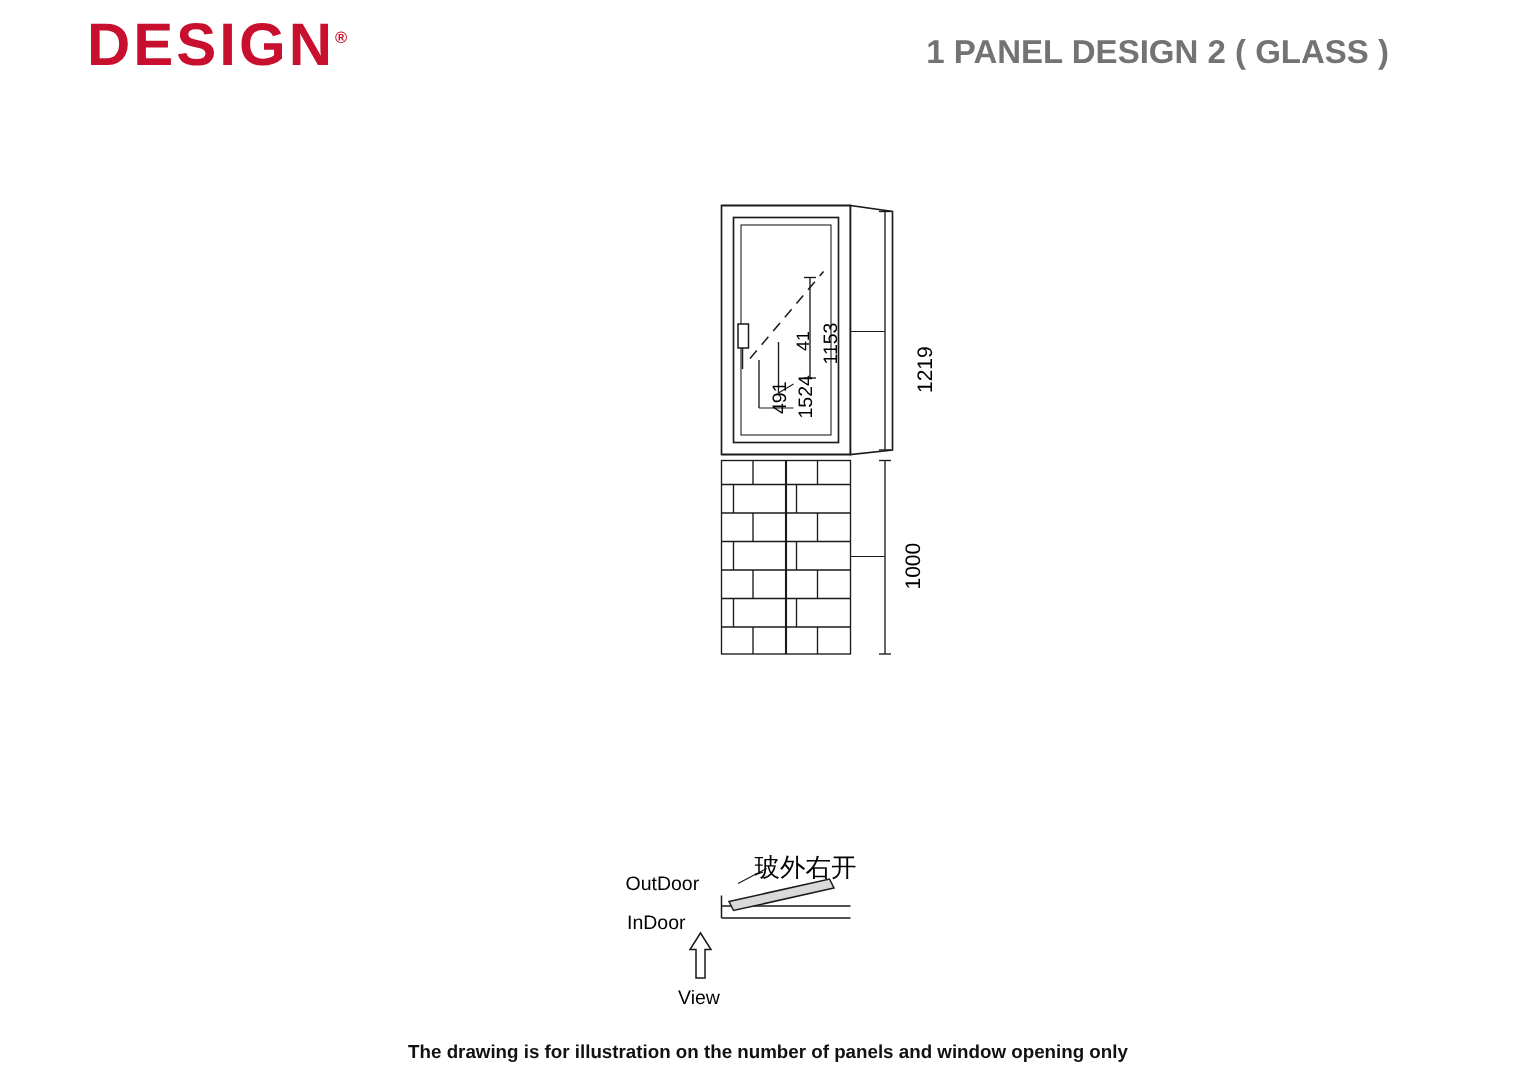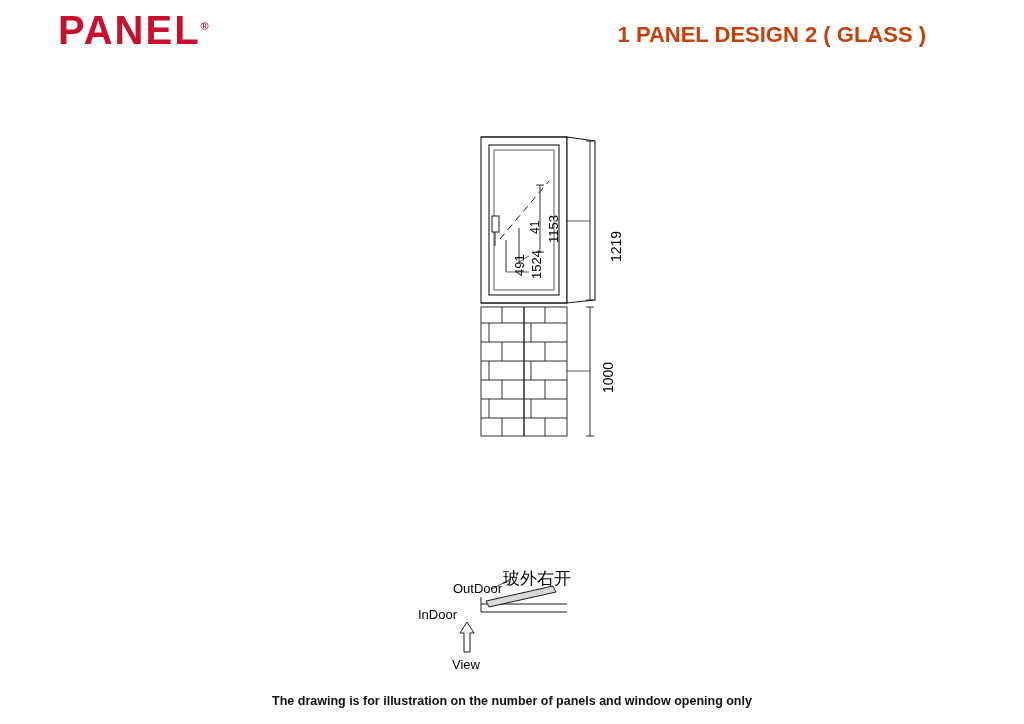--- a/index.html
+++ b/index.html
@@ -31,21 +31,21 @@
     font-size: 11px;
     vertical-align: super;
     letter-spacing: 0;
   }
   .doc-title {
     position: absolute;
     right: 98px;
     top: 22px;
     font-size: 22px;
     font-weight: bold;
-    color: #c2410c;
+    color: #737373;
     white-space: nowrap;
   }
 
   
   .drawing {
     position: absolute;
     left: 0;
     top: 0;
     width: 1024px;
     height: 724px;
@@ -63,39 +63,39 @@
     color: #111;
   }
 
   
   .lbl {
     position: absolute;
     font-size: 13px;
     color: #000;
     white-space: nowrap;
   }
-  .lbl-outdoor { left: 417px; top: 581px; margin-left: 36px; }
+  .lbl-outdoor { left: 417px; top: 581px; }
   .lbl-indoor  { left: 418px; top: 607px; text-align: center; }
   .lbl-cn      { left: 503px; top: 567px; font-size: 17px; }
   .lbl-view    { left: 452px; top: 657px; text-align: right; }
 
   
   .vtext {
     position: absolute;
     font-size: 14px;
     color: #000;
     white-space: nowrap;
     transform-origin: left top;
   }
 </style>
 </head>
 <body>
 
 <div class="brand">
-  <span>PANEL</span><span class="reg">®</span>
+  <span>DESIGN</span><span class="reg">®</span>
 </div>
 
 <div class="doc-title">1 PANEL DESIGN 2 ( GLASS )</div>
 
 <svg class="drawing" viewBox="0 0 1024 724">
 
   <g fill="none" stroke="#1a1a1a" stroke-width="1.1">
 
     <rect x="481" y="137" width="86" height="166" fill="#ffffff"></rect>
 

